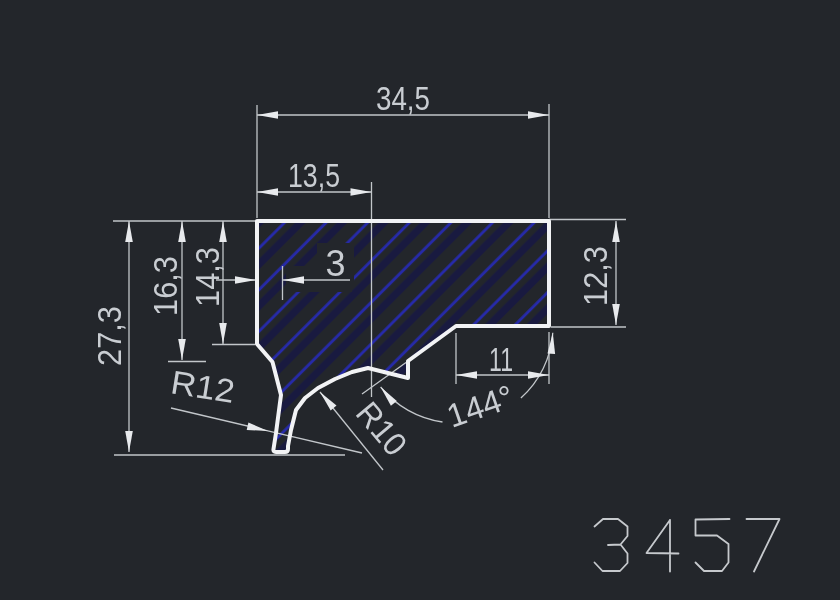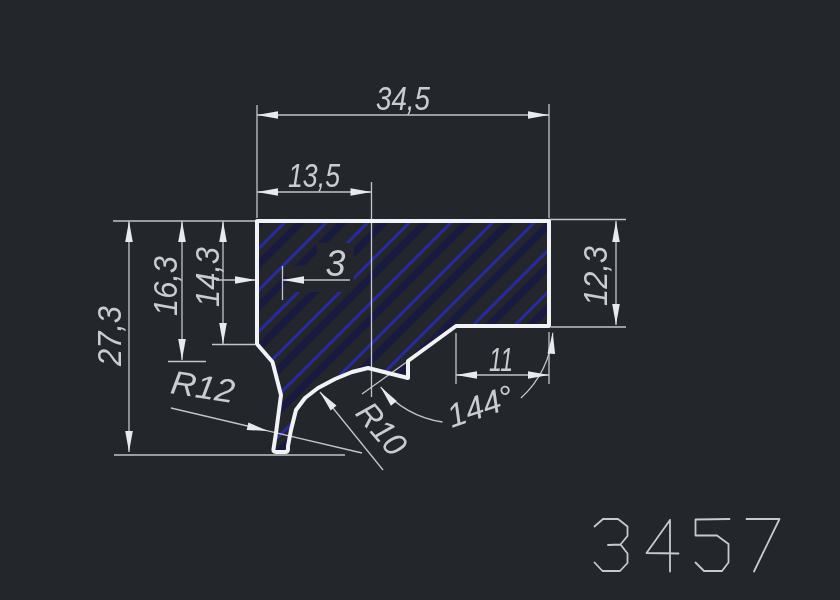--- a/index.html
+++ b/index.html
@@ -1,16 +1,16 @@
 <!DOCTYPE html>
 <html><head>
 <meta charset="utf-8">
 <style>
   html,body{margin:0;padding:0;background:#23262b;}
-  #c{width:840px;height:600px;overflow:hidden;position:relative;font-style:italic;}
+  #c{width:840px;height:600px;overflow:hidden;position:relative;}
   text{font-family:"Liberation Sans",sans-serif;}
 </style>
 </head>
 <body>
 <div id="c">
 <svg width="840" height="600" viewBox="0 0 840 600" xmlns="http://www.w3.org/2000/svg">
 <rect width="840" height="600" fill="#23262b"></rect>
 <defs>
   <pattern id="hp" patternUnits="userSpaceOnUse" width="29.42" height="40" patternTransform="rotate(45)">
     <rect x="4.2" y="-5" width="2.8" height="50" fill="#262aab"></rect>

